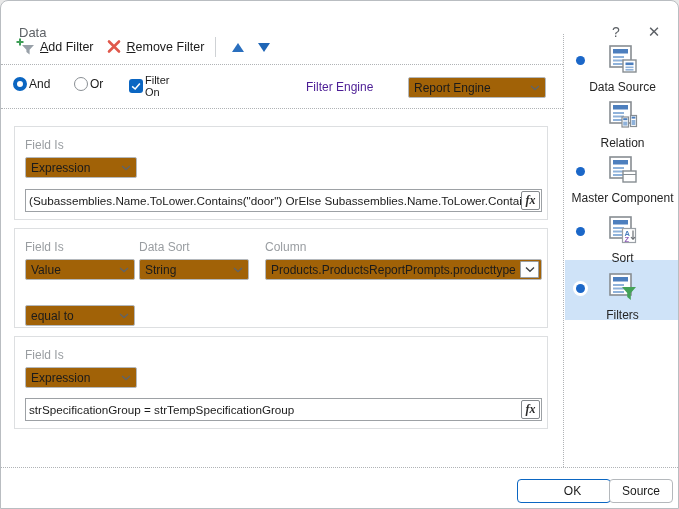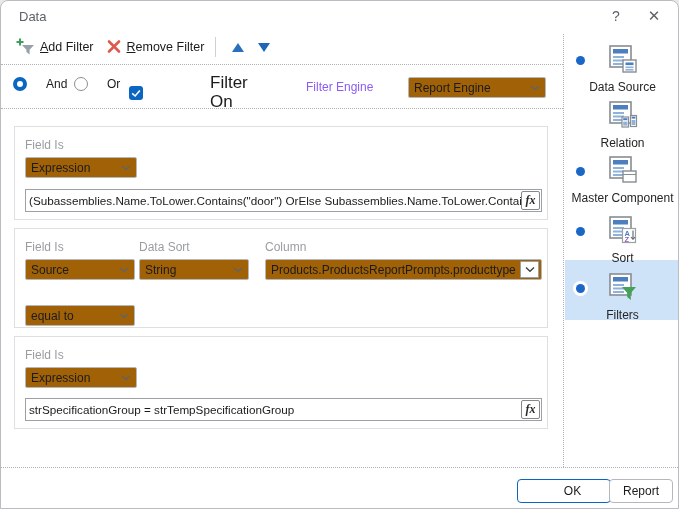--- a/index.html
+++ b/index.html
@@ -4,44 +4,44 @@
 <style>
   * { box-sizing: border-box; margin: 0; padding: 0; }
   html,body { background:#e9e9e9; }
   body { font-family:"Liberation Sans", sans-serif; }
   .dialog {
     position:relative; width:679px; height:509px; background:#ffffff;
     border:1px solid #b9bdc1; border-radius:8px 8px 0 0; overflow:hidden;
     font-size:12px; color:#1b1b1b;
   }
   
-  .titlebar { position:absolute; top:0; left:0; right:0; height:30px; }
+  .titlebar { position:absolute; top:16px; left:0; right:0; height:30px; }
   .title { position:absolute; left:18px; top:8px; font-size:13px; color:#5d6166; }
   .cap-btn { position:absolute; top:4px; width:28px; height:22px; text-align:center; line-height:22px;
              color:#5d6166; font-size:14px; cursor:default; }
   .help-btn { right:48px; }
   .close-btn { right:10px; font-size:15px; }
   
   .toolbar { position:absolute; top:33px; left:8px; height:26px; display:flex; align-items:center; }
   .tb-btn { display:flex; align-items:center; gap:5px; padding:3px 6px; color:#1b1b1b; font-size:12.5px; }
   .ak { text-decoration:underline; }
   .tb-sep { width:1px; height:20px; background:#cfd2d5; margin:0 9px 0 5px; }
   .arrow-btn { width:26px; height:22px; display:flex; align-items:center; justify-content:center; }
   .tri-up { width:0; height:0; border-left:6px solid transparent; border-right:6px solid transparent; border-bottom:9px solid #2a6fbe; }
   .tri-down { width:0; height:0; border-left:6px solid transparent; border-right:6px solid transparent; border-top:9px solid #1f66b6; }
   
   .options { position:absolute; top:63px; left:0; width:562px; height:45px;
              border-top:1px dotted #b0b3b6; border-bottom:1px dotted #b0b3b6; }
-  .radio-row-item { position:absolute; display:flex; align-items:center; gap:19px; top:12px;justify-content:center; }
+  .radio-row-item { position:absolute; display:flex; align-items:center; gap:2px; top:12px;justify-content:center; }
   .radio { width:14px; height:14px; border-radius:50%; background:#fff; }
   .radio.checked { border:4px solid #0b66c2; }
   .radio.unchecked { border:1px solid #8a8f94; }
   .checkbox { width:14px; height:14px; border-radius:3px; background:#0b66c2; display:flex; align-items:center; justify-content:center; }
-  .cb-label { width:36px; line-height:1.1; font-size:17px;margin-left:48px; }
-  .gray-label { color:#8b5cf6; }
+  .cb-label { width:36px; line-height:1.1; font-size:11px; }
+  .gray-label { color:#4c1d95; }
   .fe-label { position:absolute; left:305px; top:15px; }
   
   .combo { position:absolute; height:21px; background:#a16207; border:1px solid #b4b8bc; border-radius:2px;
            display:flex; align-items:center; padding:0 5px; overflow:hidden; }
   .combo .txt { flex:1; white-space:nowrap; overflow:hidden; }
   .combo .chev { flex:none; margin-left:4px; display:flex; }
   .combo-btnstyle { padding-right:2px; }
   .chev-btn { flex:none; width:19px; height:17px; border:1px solid #9aa0a5; border-radius:1px;
               display:flex; align-items:center; justify-content:center; background:#fdfefe; }
   .fe-combo { left:407px; top:12px; width:138px; }
@@ -155,21 +155,21 @@
       <span class="fx-btn">fx</span>
     </div>
   </div>
 
   <div class="panel panel-2">
     <div class="p-label" style="left:10px; top:11px;">Field Is</div>
     <div class="p-label" style="left:124px; top:11px;">Data Sort</div>
     <div class="p-label" style="left:250px; top:11px;">Column</div>
 
     <div class="combo" style="left:10px; top:30px; width:110px;">
-      <span class="txt">Source</span>
+      <span class="txt">Value</span>
       <span class="chev">
         <svg width="10" height="6" viewBox="0 0 10 6">
             <polyline points="1,1 5,4.6 9,1" fill="none" stroke="#606468" stroke-width="1.3"></polyline>
           </svg>
       </span>
     </div>
     <div class="combo" style="left:124px; top:30px; width:110px;">
       <span class="txt">String</span>
       <span class="chev">
         <svg width="10" height="6" viewBox="0 0 10 6">
@@ -300,15 +300,15 @@
           <polygon points="15,15 29,15 23.8,21 23.8,28 20.2,25 20.2,21" fill="#43a257"></polygon>
         </svg>
       </span>
       <div class="nlabel">Filters</div>
     </div>
     <span class="dot ringed" style="top:250px;"></span>
   </div>
 
   <div class="footer-line"></div>
   <div class="btn ok-btn">OK</div>
-  <div class="btn cancel-btn">Report</div>
+  <div class="btn cancel-btn">Source</div>
 
 </div>
 
 </body></html>

